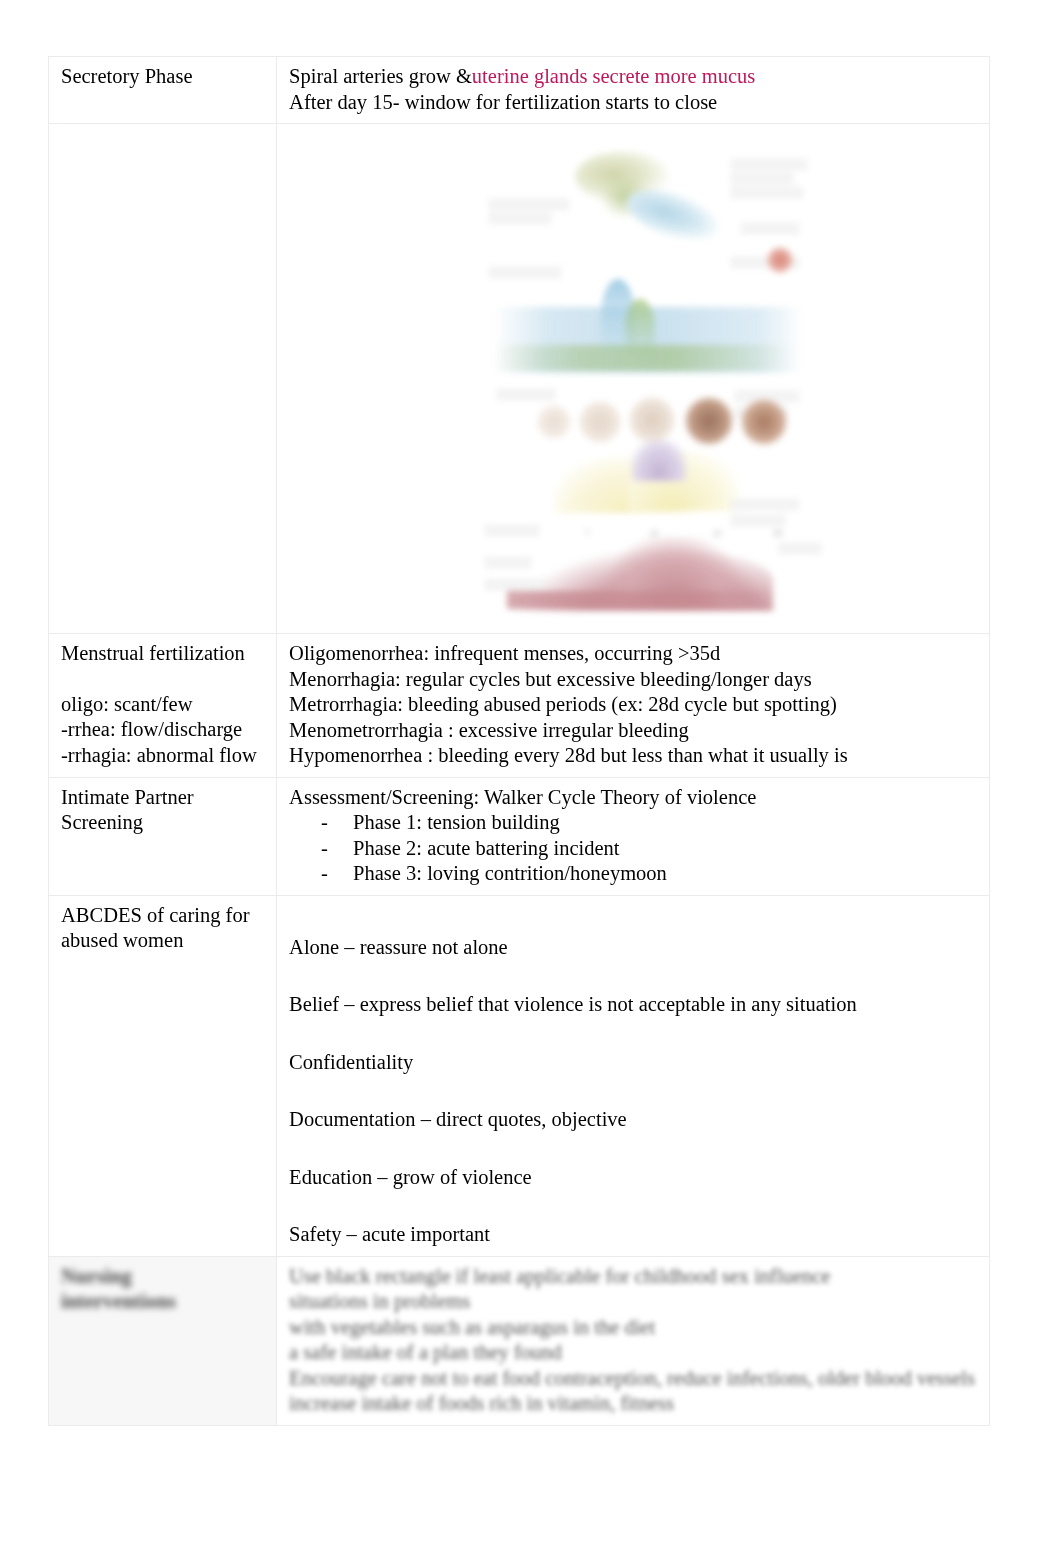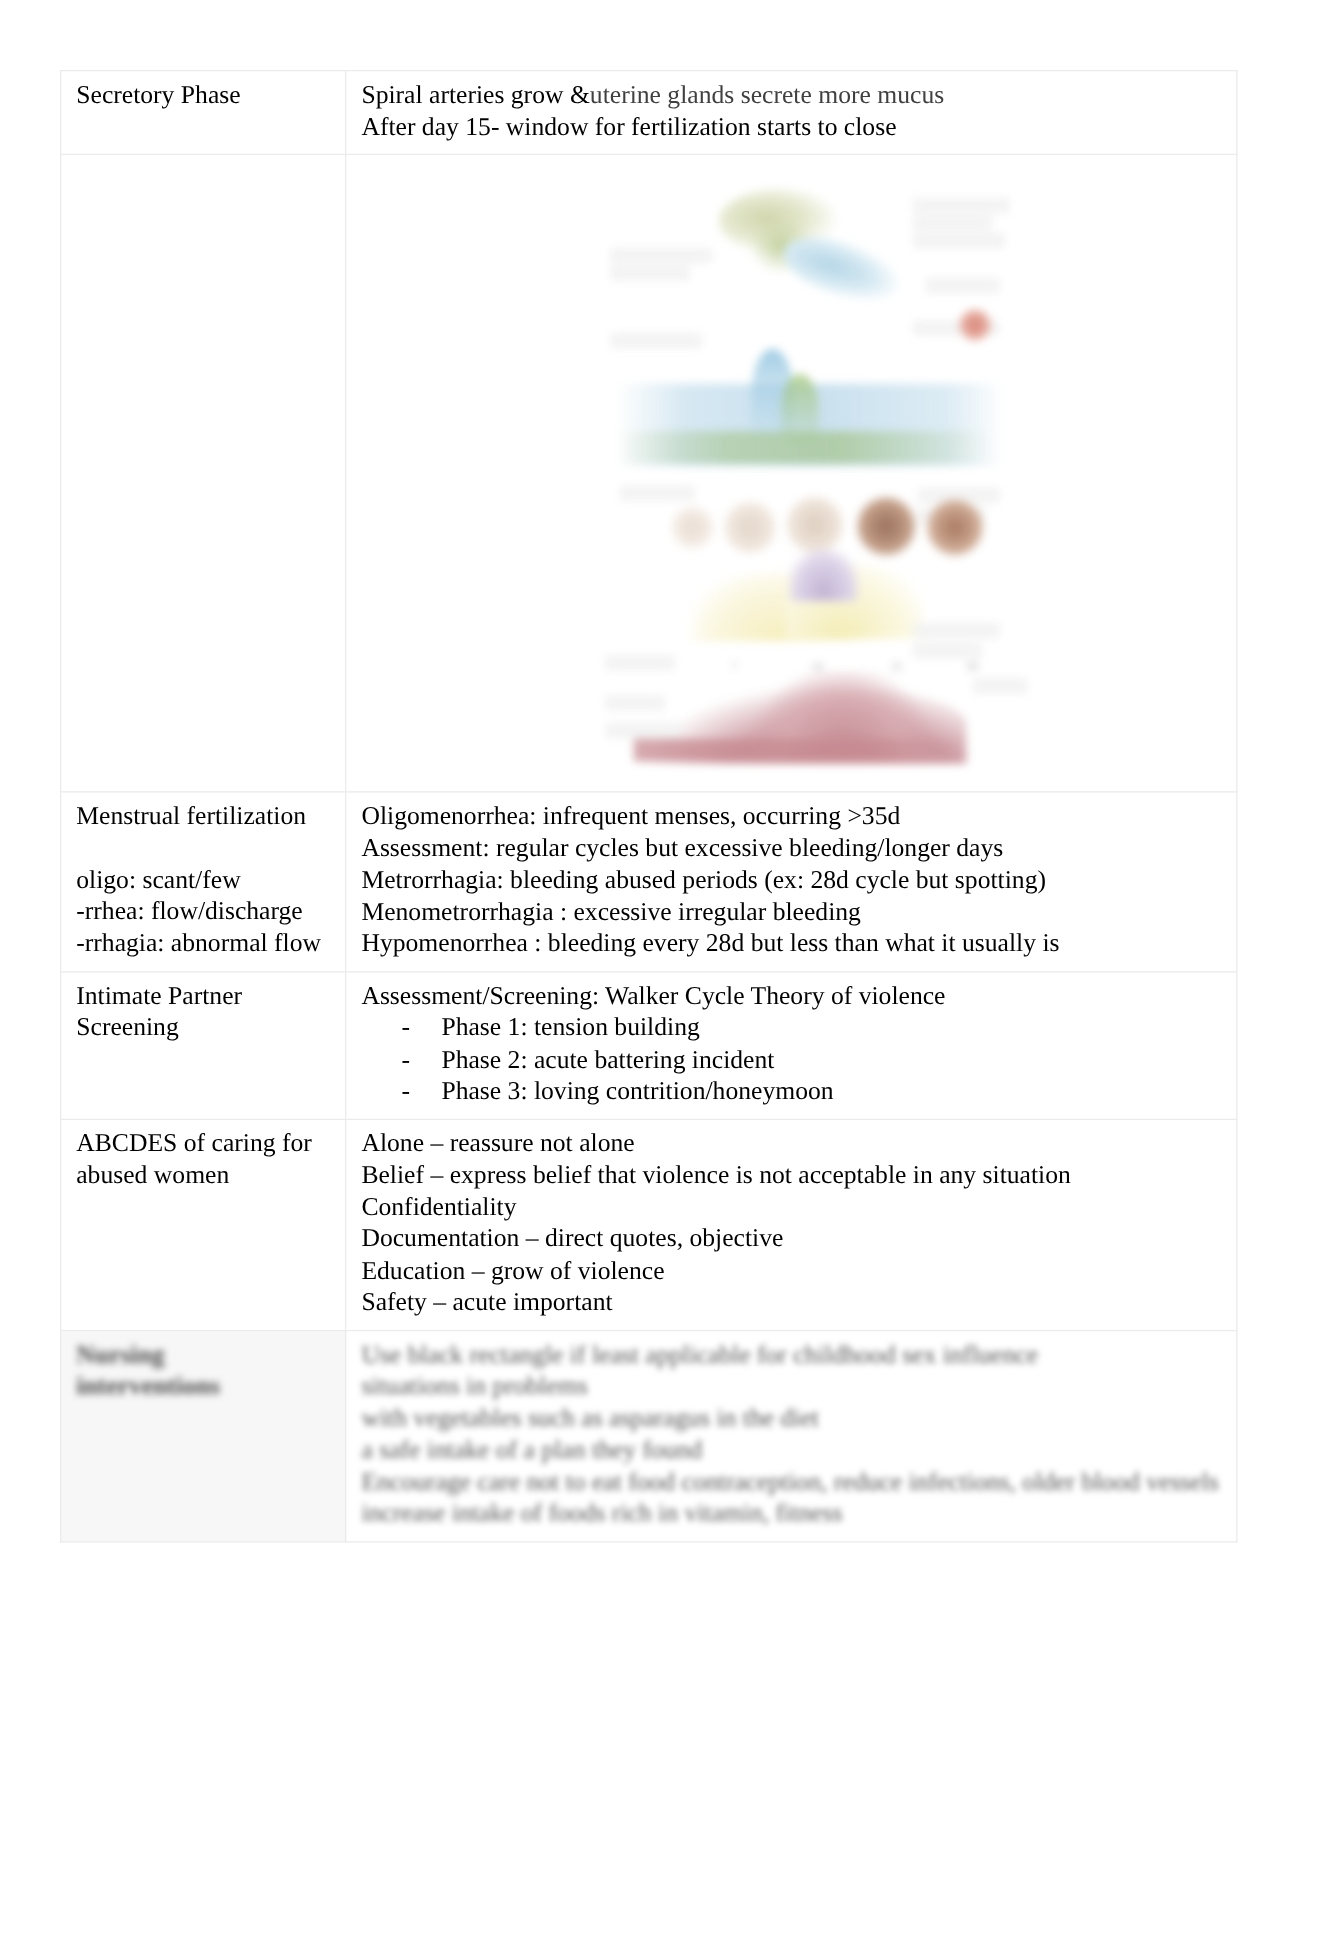--- a/index.html
+++ b/index.html
@@ -39,21 +39,21 @@
     border: 1px solid #eceaea;
     vertical-align: top;
     padding: 7px 10px 8px 12px;
     font-size: 20.5px;
     line-height: 25.5px;
   }
 
   .col-label { width: 224px; }
   .col-body  { width: 700px; }
 
-  .term-pink   { color: #404040; }
+  .term-pink   { color: #be185d; }
   .term-green  { color: #000000; }
 
   .shade { background: #f7f7f7; }
 
   
   .r-secretory .col-body div { white-space: nowrap; }
 
   
   .img-cell {
     height: 494px;
@@ -219,21 +219,21 @@
     list-style: none;
   }
   .bullet-list li {
     display: flex;
     gap: 24px;
     padding-left: 32px;
     line-height: 25.5px;
   }
   .bullet-list .dash { width: 8px; color: #000; }
 
-  .abc-line { white-space: nowrap; }
+  .abc-line { white-space: nowrap; margin-top: 32px; }
   .spacer-line { height: 25px; }
 </style>
 </head>
 <body>
 
 <div class="page">
 
   <table class="notes-table">
     <colgroup>
       <col class="col-label">
@@ -319,21 +319,21 @@
       <tr>
         <td class="col-label">
           <div>Menstrual fertilization</div>
           <div class="spacer-line"></div>
           <div>oligo: scant/few</div>
           <div>-rrhea: flow/discharge</div>
           <div>-rrhagia: abnormal flow</div>
         </td>
         <td class="col-body">
           <div><span>Oligomenorrhea</span><span>: </span><span>infrequent menses, occurring &gt;35d</span></div>
-          <div><span>Assessment</span><span>: </span><span>regular cycles but excessive bleeding/longer days</span></div>
+          <div><span>Menorrhagia</span><span>: </span><span>regular cycles but excessive bleeding/longer days</span></div>
           <div><span>Metrorrhagia</span><span>: </span><span>bleeding abused periods (ex: 28d cycle but spotting)</span></div>
           <div><span>Menometrorrhagia</span><span> : </span><span>excessive irregular bleeding</span></div>
           <div><span>Hypomenorrhea</span><span> : </span><span>bleeding every 28d but less than what it usually is</span></div>
         </td>
       </tr>
 
       <tr>
         <td class="col-label">
           <div>Intimate Partner</div>
           <div>Screening</div>

